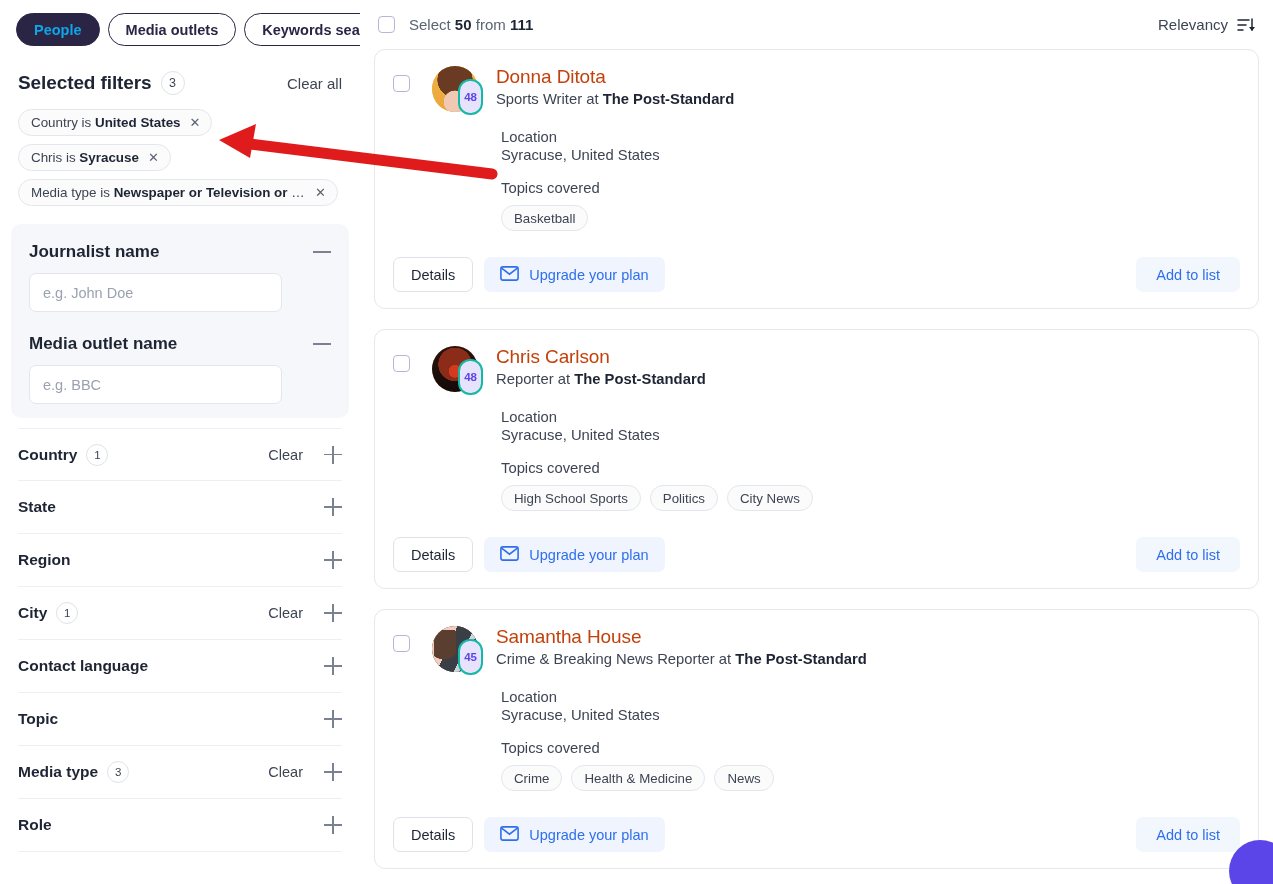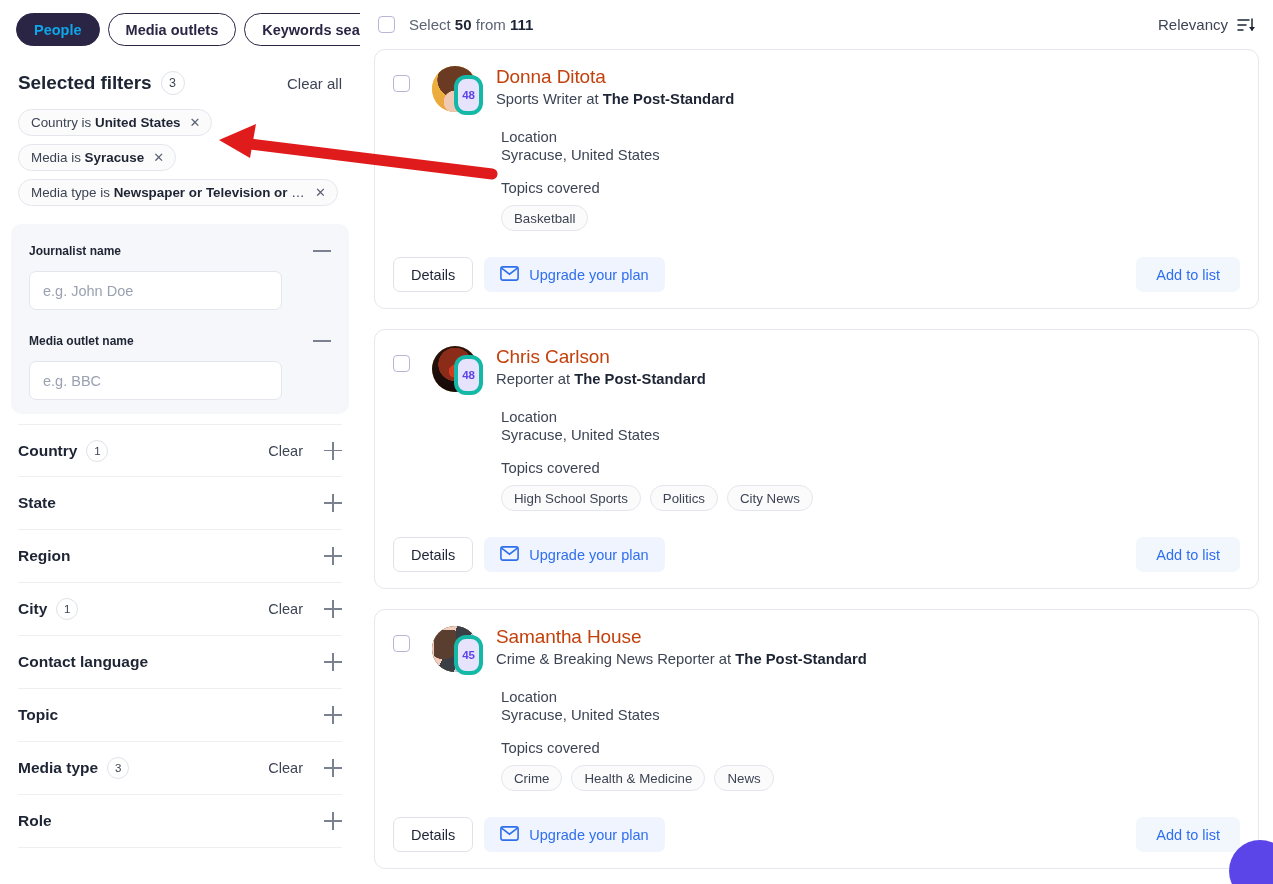--- a/index.html
+++ b/index.html
@@ -69,21 +69,21 @@
   .chip-text { overflow: hidden; text-overflow: ellipsis; white-space: nowrap; }
 
   .panel {
     margin: 18px 11px 0 11px;
     background: #f6f7fa;
     border-radius: 10px;
     padding: 6px 0 10px 0;
   }
   .panel-sec { padding: 12px 18px 4px 18px; }
   .panel-row { display: flex; align-items: center; }
-  .panel-label { font-size: 12px; font-weight: 700; color: #1d2433; }
+  .panel-label { font-size: 17px; font-weight: 700; color: #1d2433; }
   .minus, .plus {
     margin-left: auto; width: 18px; height: 18px;
     position: relative; cursor: pointer;
   }
   .minus::before, .plus::before {
     content: ""; position: absolute; left: 0; top: 8px; width: 18px; height: 1.8px; background: #7a8292;
   }
   .plus::after {
     content: ""; position: absolute; left: 8px; top: 0; width: 1.8px; height: 18px; background: #7a8292;
   }
@@ -157,21 +157,21 @@
       linear-gradient(115deg,#f3cdbe 0 38%, #3a3f46 38% 64%, #cfd4da 64% 72%, #3a3f46 72% 100%),
       #3a3f46; }
   .avatar .a3::after { content:""; position:absolute; left:2px; top:4px; width:22px; height:40px;
       background: radial-gradient(circle at 45% 32%, #5a3f30 0 55%, transparent 56%); }
   .age-badge {
     position: absolute; right: -5px; bottom: -3px;
     min-width: 23px; height: 23px; border-radius: 12px;
     background: #e7e3fc; color: #5b45e8;
     font-size: 11.5px; font-weight: 700;
     display: flex; align-items: center; justify-content: center;
-    border: 4px solid #14b8a6;
+    border: 2px solid #14b8a6;
     padding: 16px 4px;
   }
   .person { margin-left: 18px; }
   .pname { font-size: 19px; font-weight: 400; color: #c2410c; letter-spacing: -.1px; }
   .prole { font-size: 14.8px; color: #3d4453; margin-top: 3px; }
   .prole b { font-weight: 700; color: #1d2433; }
 
   .section-label { font-size: 14.8px; color: #3d4453; }
   .section-value { font-size: 14.8px; color: #3d4453; margin-top: 2px; }
   .block { margin-left: 108px; margin-top: 17px; }
@@ -242,21 +242,21 @@
       <span class="sf-count">3</span>
       <span class="sf-clear">Clear all</span>
     </div>
 
     <div class="chips">
       <div class="chip">
         <span class="chip-text"><span>Country is </span><b>United States</b></span>
         <span class="x">✕</span>
       </div>
       <div class="chip">
-        <span class="chip-text"><span>Media is </span><b>Syracuse</b></span>
+        <span class="chip-text"><span>Chris is </span><b>Syracuse</b></span>
         <span class="x">✕</span>
       </div>
       <div class="chip">
         <span class="chip-text"><span>Media type is </span><b>Newspaper or Television or Ra...</b></span>
         <span class="x">✕</span>
       </div>
     </div>
 
     <div class="panel">
       <div class="panel-sec">

